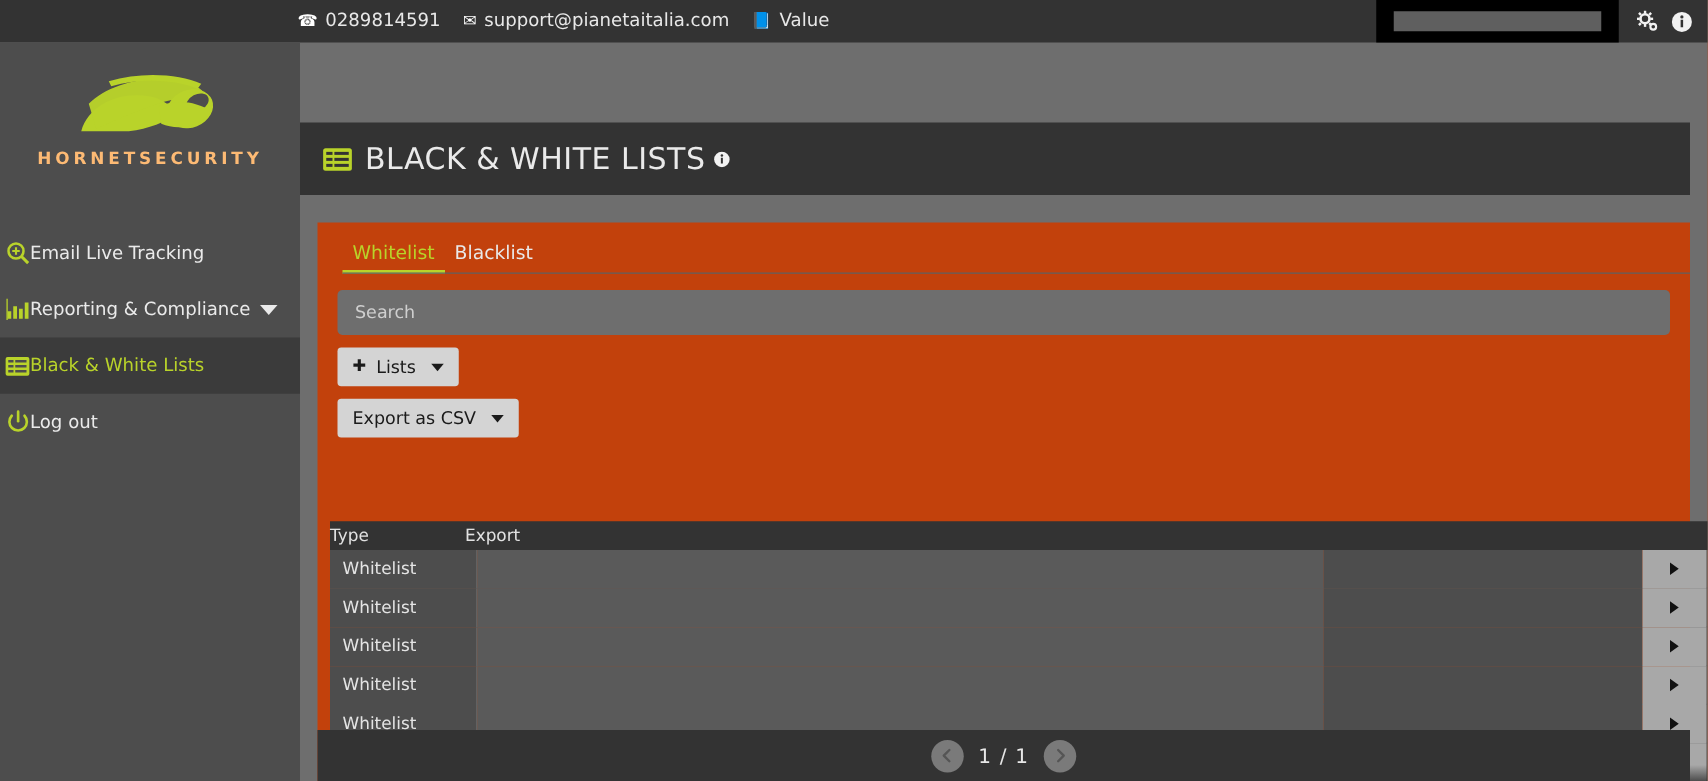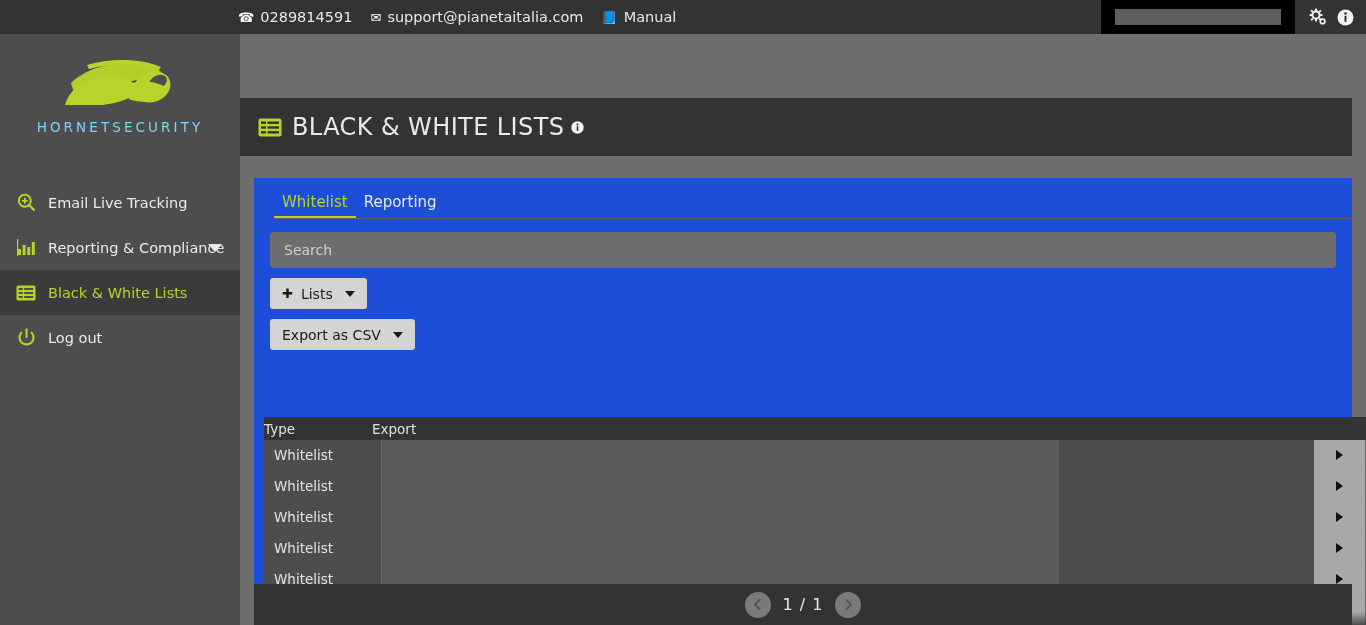--- a/index.html
+++ b/index.html
@@ -40,27 +40,27 @@
   .sidebar {
     position: absolute; left: 0; top: 34px; width: 240px; height: 591px;
     background: #4d4d4d;
   }
   .logo-wrap {
     height: 116px; display:flex; flex-direction:column;
     align-items:center; justify-content:center; padding-top: 8px;
   }
   .logo-mark { width: 126px; height: 62px; }
   .logo-text {
-    color: #7dd3fc; font-size: 13.5px; letter-spacing: 3.1px;
-    font-weight: 400; margin-top: 0;
+    color: #fdba74; font-size: 13.5px; letter-spacing: 3.1px;
+    font-weight: 700; margin-top: 0;
   }
   .nav { margin-top: 30px; }
   .nav-item {
-    display: flex; align-items: center; gap: 12px;
-    height: 45px; padding-left: 16px;
+    display: flex; align-items: center; 
+    height: 45px; padding-left: 4px;
     color: #eaeaea; font-size: 14.5px; cursor: pointer;
     position: relative;
   }
   .nav-item.active { background: #3b3b3b; color: #b9d32a; }
   .nav-ico { width: 20px; height: 20px; flex: 0 0 20px; display:flex; align-items:center; justify-content:center; }
   .nav-ico svg { display:block; }
   .nav-caret {
     position: absolute; right: 18px; width: 0; height: 0;
     border-left: 7px solid transparent; border-right: 7px solid transparent;
     border-top: 8px solid #eaeaea;
@@ -73,21 +73,21 @@
     background: #333333; display: flex; align-items: center; padding-left: 18px;
   }
   .ph-ico { width: 24px; height: 19px; margin-right: 10px; }
   .ph-title {
     color: #eaeaea; font-size: 24px; font-weight: 400; letter-spacing: 0.4px;
   }
   .ph-info { margin-left: 7px; display:inline-flex; align-items:center; }
 
   .panel {
     position: absolute; left: 14px; top: 144px; width: 1098px; height: 447px;
-    background: #1d4ed8;
+    background: #c2410c;
   }
 
   
   .tabs { height: 41px; position: relative; padding-left: 20px; display:flex; align-items:flex-end; }
   .tab {
     font-size: 15px; color: #e9e9e9; padding: 0 8px 8px 8px;
     cursor: pointer; position: relative;
   }
   .tab.active { color: #b9d32a; }
   .tab.active::after {
@@ -166,21 +166,21 @@
     <span class="tb-item">
       <span class="glyph">☎</span>
       <span>0289814591</span>
     </span>
     <span class="tb-item">
       <span class="glyph">✉</span>
       <span>support@pianetaitalia.com</span>
     </span>
     <span class="tb-item">
       <span class="glyph">📘</span>
-      <span>Manual</span>
+      <span>Value</span>
     </span>
   </div>
   <div class="topbar-right">
     <div class="redact-box">
       <div class="redact-bar"></div>
     </div>
     <div class="tb-icons">
       <span class="icon-btn">
         <svg width="18" height="18" viewBox="0 0 18 18">
           <g fill="#f2f2f2">
@@ -301,21 +301,21 @@
     </span>
   </div>
 
   <div class="panel">
 
     <div class="tabs">
       <div class="tab active">
         <span>Whitelist</span>
       </div>
       <div class="tab">
-        <span>Reporting</span>
+        <span>Blacklist</span>
       </div>
       <div class="tabs-rule"></div>
     </div>
 
     <div class="tools">
       <input class="search" value="" placeholder="Search" style="">
       <div>
         <button class="btn">
           <span class="plus">✚</span>
           <span>Lists</span>

